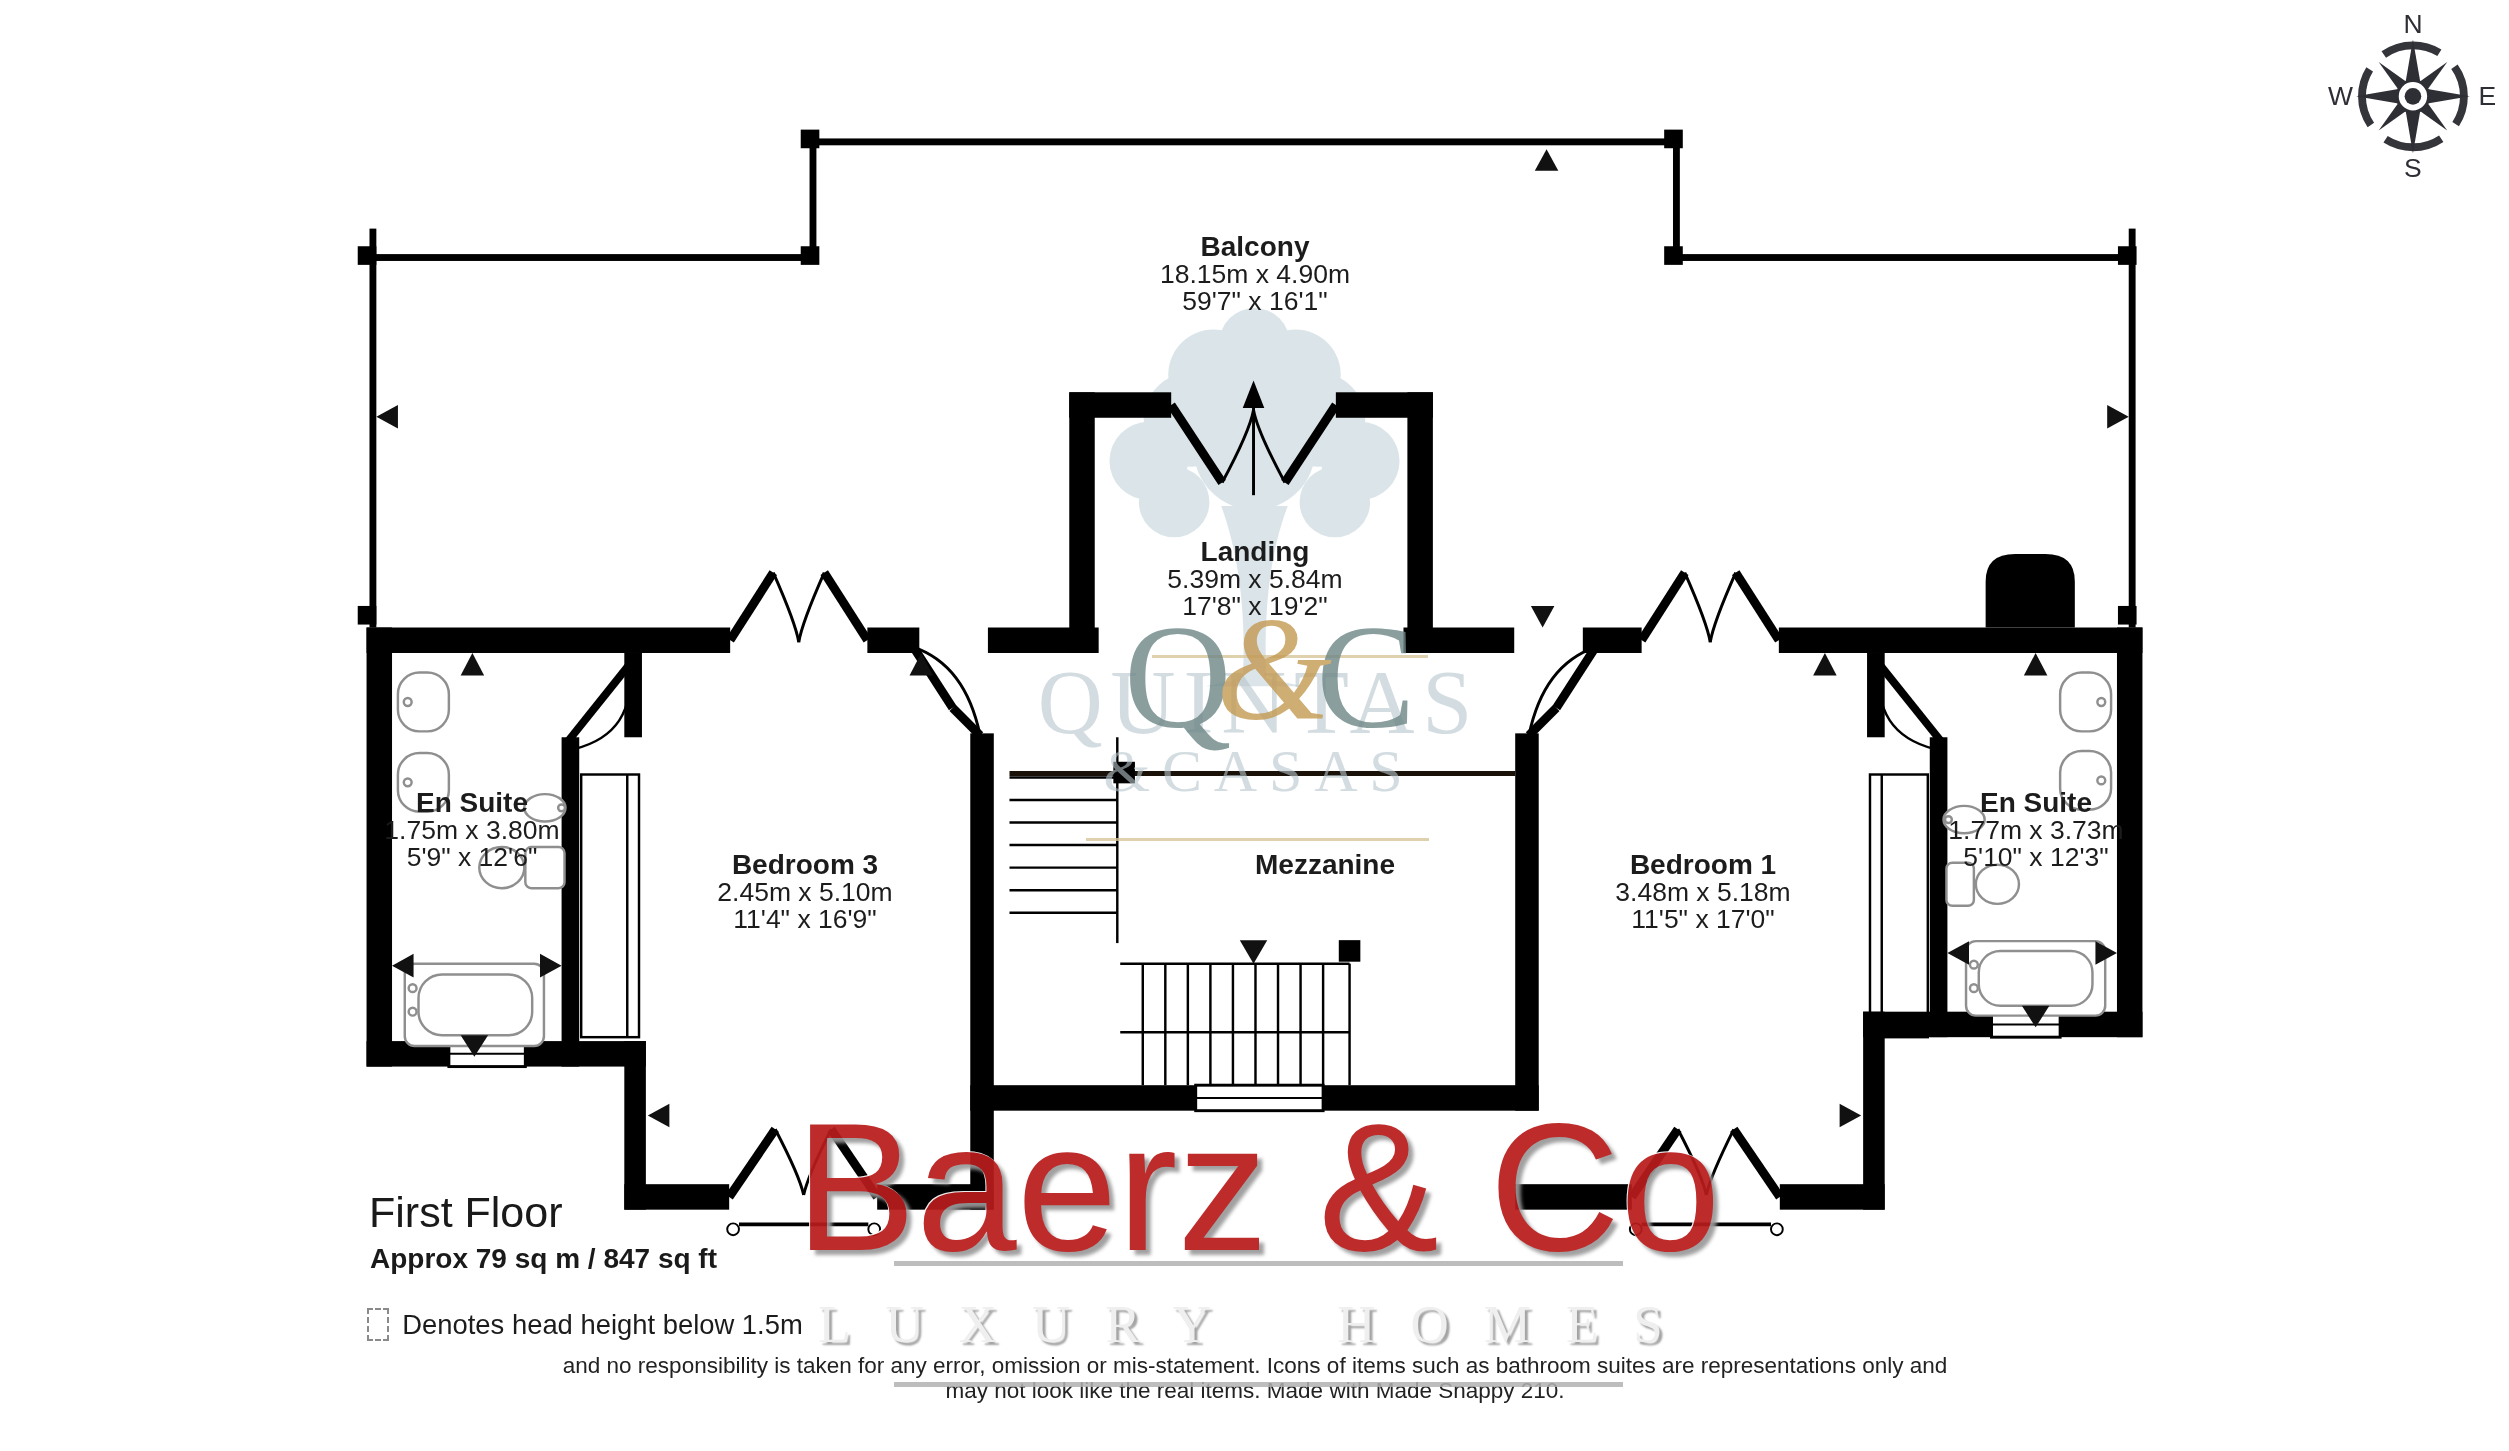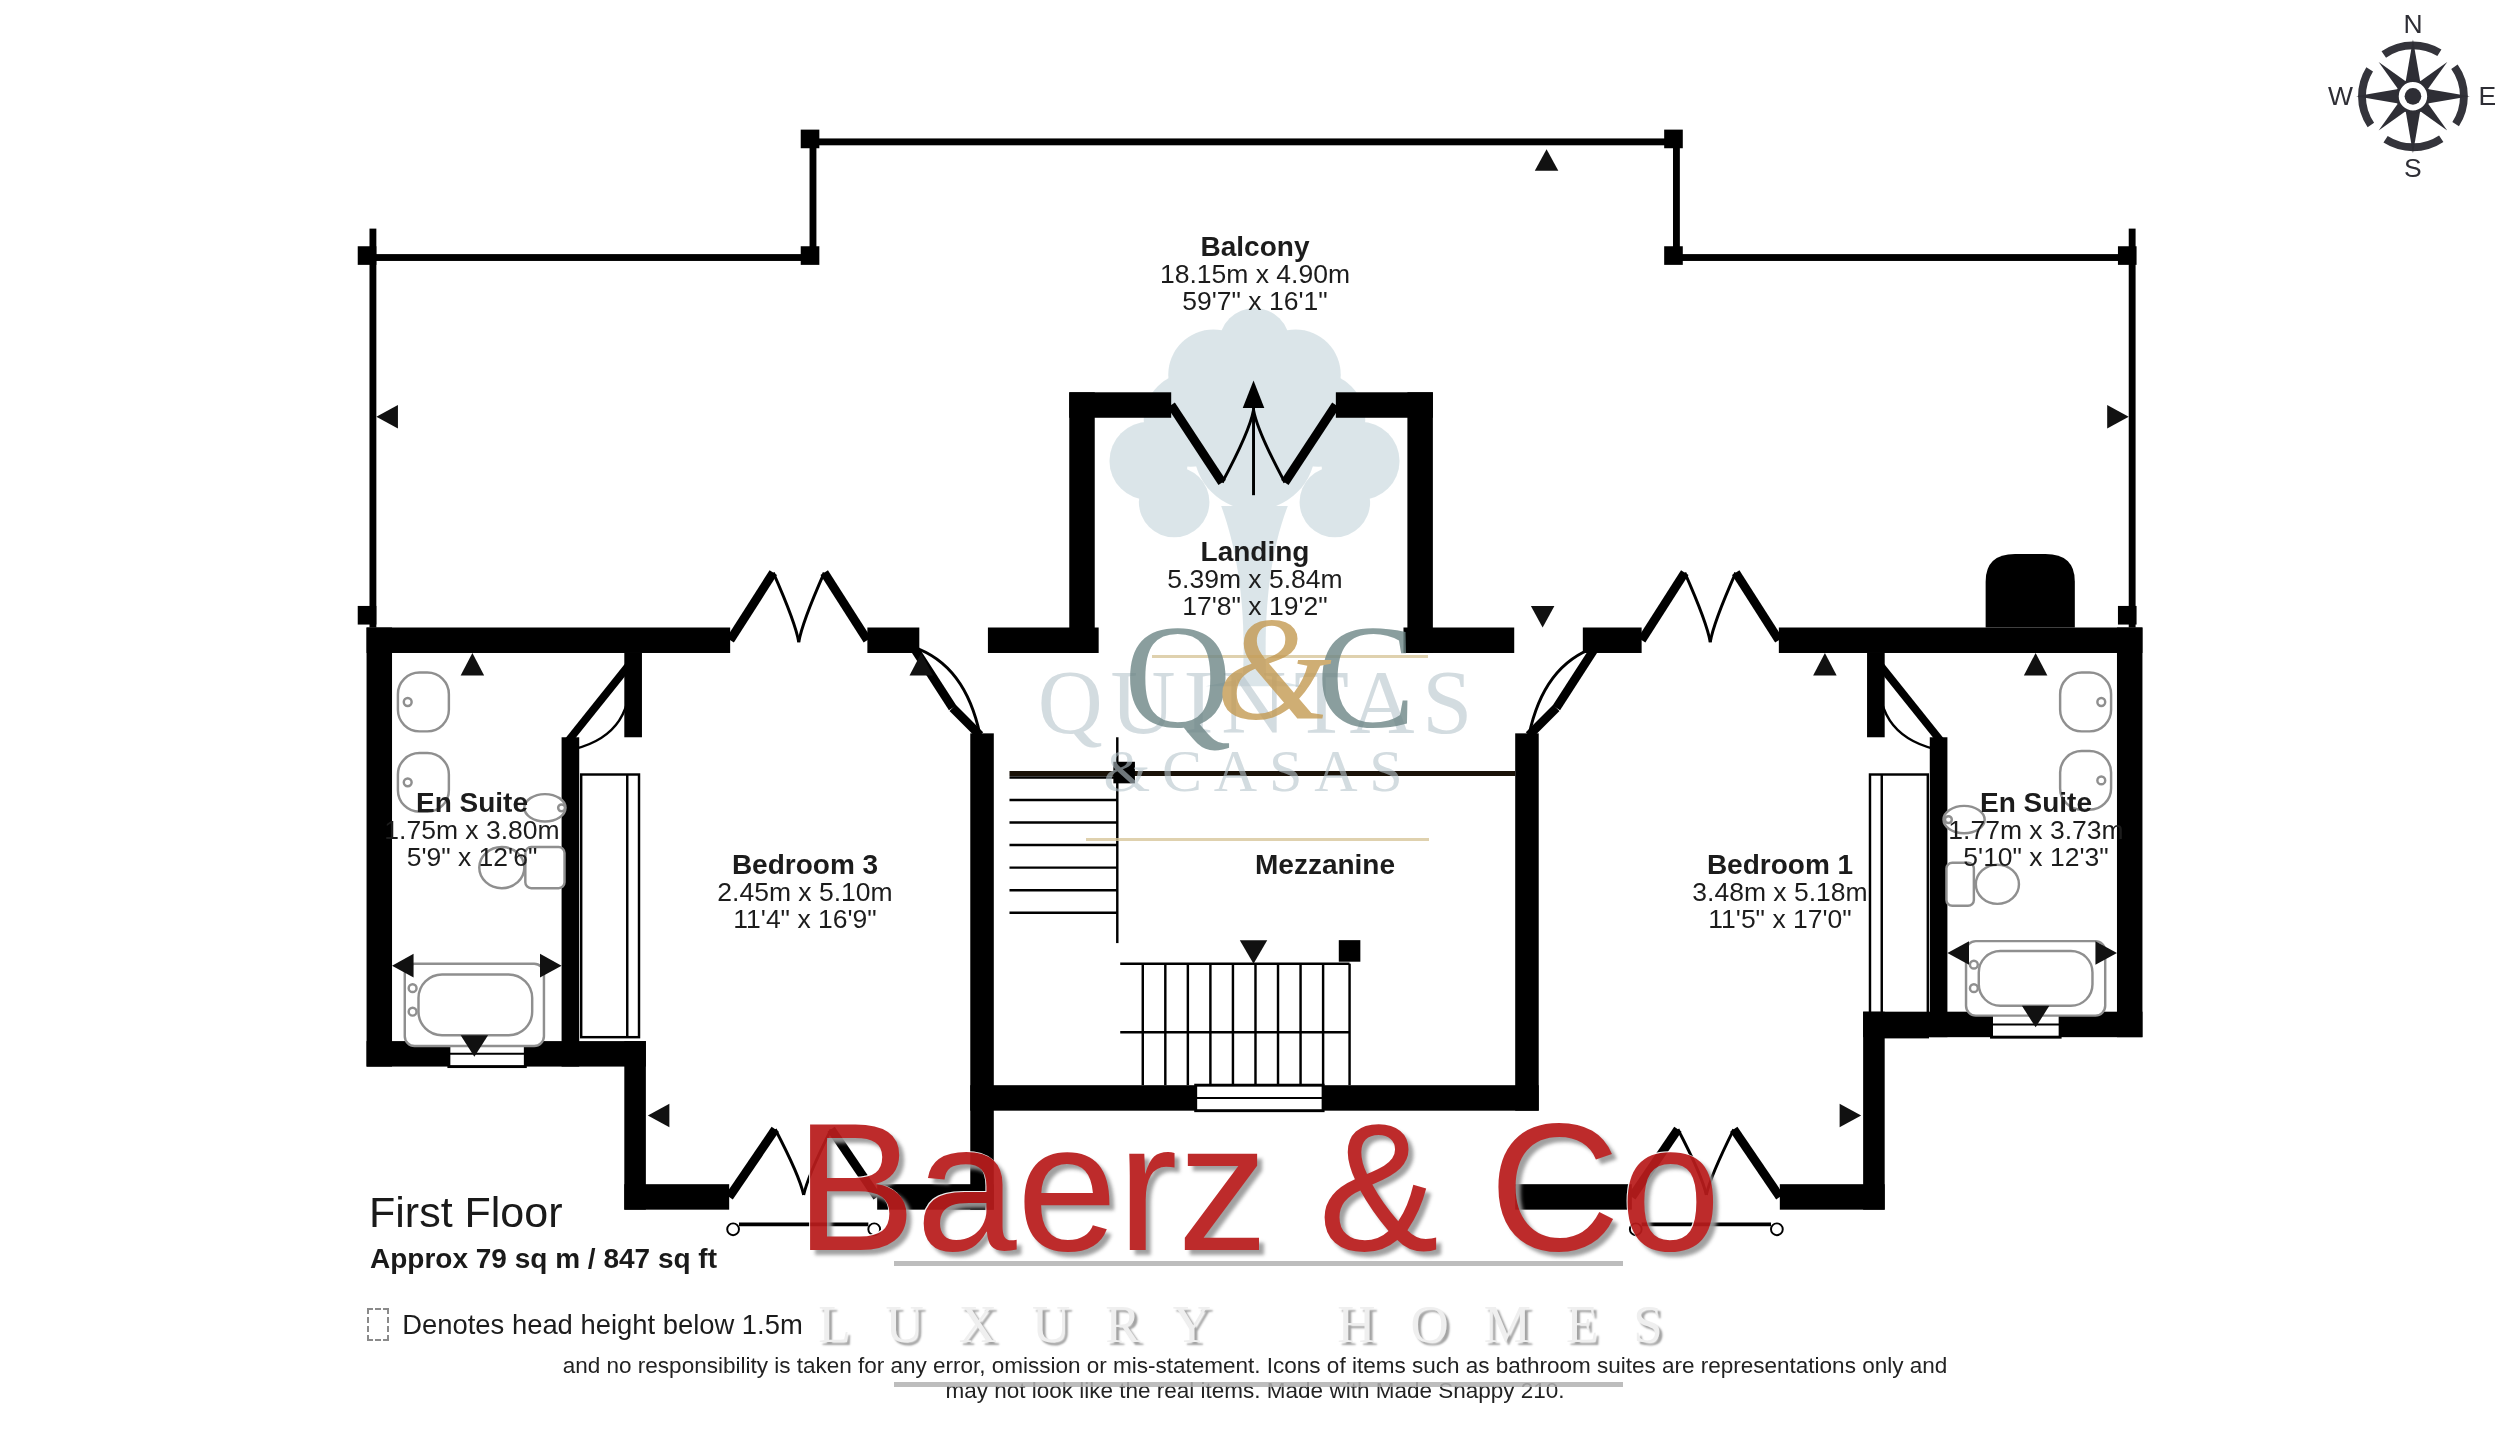--- a/index.html
+++ b/index.html
@@ -314,21 +314,21 @@
     <div>5'9" x 12'6"</div>
   </div>
   <div class="room-label" style="left:805px;top:851px">
     <div class="rname">Bedroom 3</div>
     <div>2.45m x 5.10m</div>
     <div>11'4" x 16'9"</div>
   </div>
   <div class="room-label" style="left:1325px;top:851px">
     <div class="rname">Mezzanine</div>
   </div>
-  <div class="room-label" style="left:1780px;top:851px">
+  <div class="room-label" style="left:1703px;top:851px">
     <div class="rname">Bedroom 1</div>
     <div>3.48m x 5.18m</div>
     <div>11'5" x 17'0"</div>
   </div>
   <div class="room-label" style="left:2036px;top:789px">
     <div class="rname">En Suite</div>
     <div>1.77m x 3.73m</div>
     <div>5'10" x 12'3"</div>
   </div>
 

